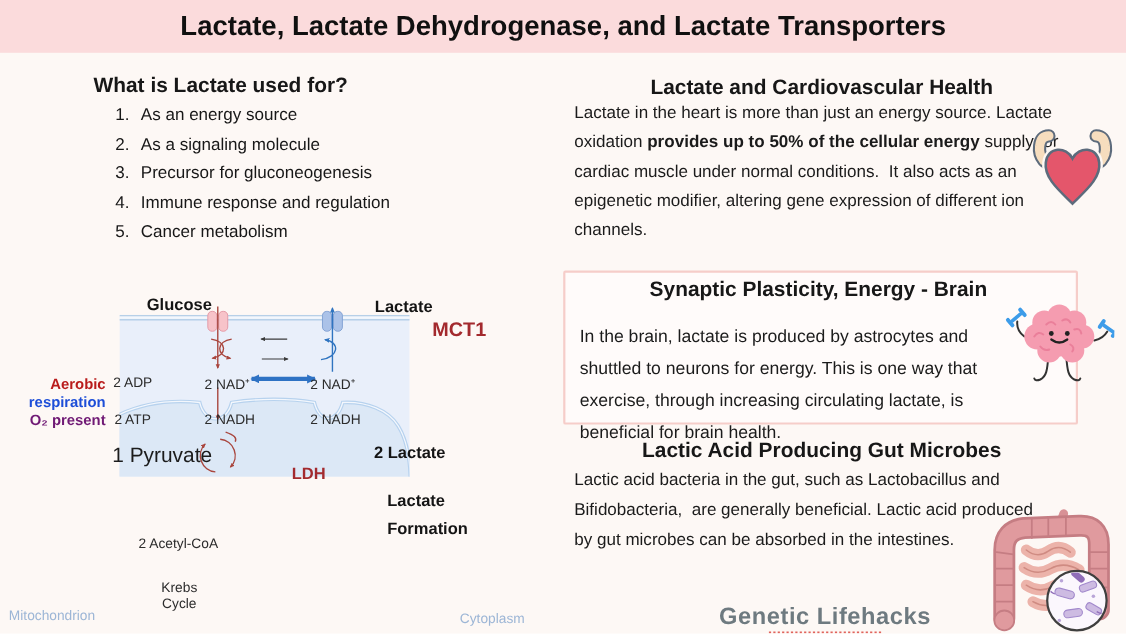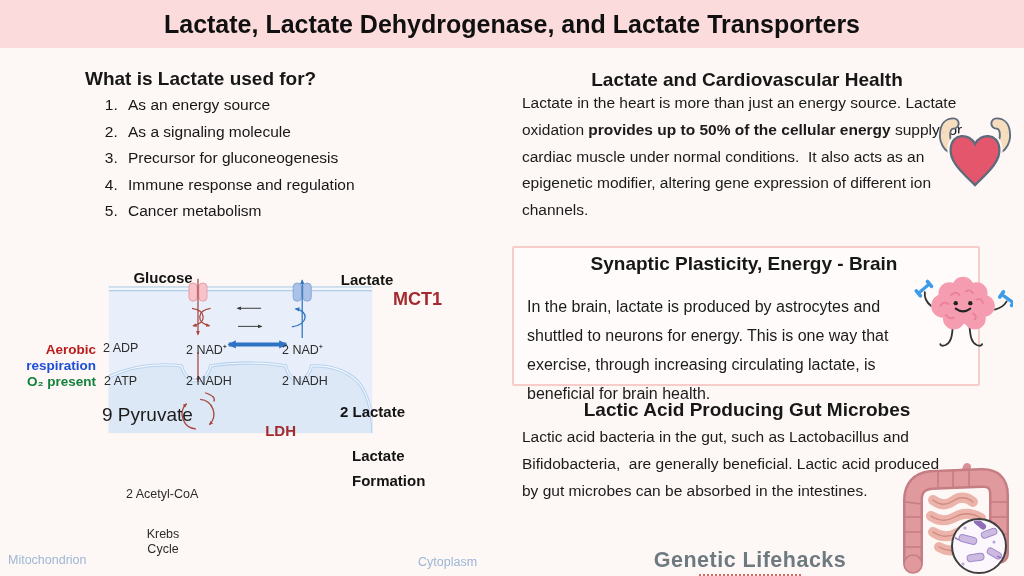--- a/index.html
+++ b/index.html
@@ -126,31 +126,31 @@
     </g>
   </svg>
 
   <div class="abs bigbold" style="left:118px;top:269px;width:90px;text-align:center">Glucose</div>
   <div class="abs bigbold" style="left:322px;top:271px;width:90px;text-align:center">Lactate</div>
   <div class="abs bigbold darkred" style="left:393px;top:289px;font-size:18px">MCT1</div>
 
   <div class="abs" style="left:2px;top:342px;width:94px;text-align:right;font-size:13.5px;font-weight:bold;line-height:16px">
     <div style="color:#b91c1c">Aerobic</div>
     <div style="color:#1d4ed8">respiration</div>
-    <div style="color:#15803d">O₂ present</div>
+    <div style="color:#701a75">O₂ present</div>
   </div>
 
   <div class="abs dlab" style="left:103px;top:341px">2 ADP</div>
   <div class="abs dlab" style="left:186px;top:341px">2 NAD⁺</div>
   <div class="abs dlab" style="left:282px;top:341px">2 NAD⁺</div>
   <div class="abs dlab" style="left:104px;top:374px">2 ATP</div>
   <div class="abs dlab" style="left:186px;top:374px">2 NADH</div>
   <div class="abs dlab" style="left:282px;top:374px">2 NADH</div>
 
-  <div class="abs" style="left:102px;top:404px;font-size:19px;color:#1c1c1c">9 Pyruvate</div>
+  <div class="abs" style="left:102px;top:404px;font-size:19px;color:#1c1c1c">1 Pyruvate</div>
   <div class="abs bigbold" style="left:340px;top:403px">2 Lactate</div>
   <div class="abs bigbold darkred" style="left:246px;top:422px;width:50px;text-align:right">LDH</div>
   <div class="abs bigbold" style="left:352px;top:443px;line-height:25px">
     <div>Lactate</div>
     <div>Formation</div>
   </div>
   <div class="abs dlab" style="left:126px;top:487px">2 Acetyl-CoA</div>
   <div class="abs dlab" style="left:136px;top:527px;width:54px;text-align:center;line-height:15px">
     <div>Krebs</div>
     <div>Cycle</div>

